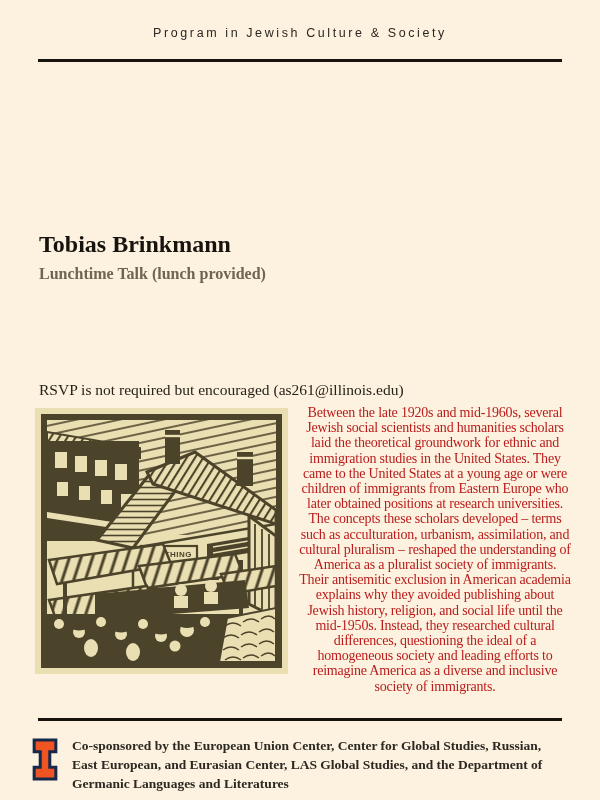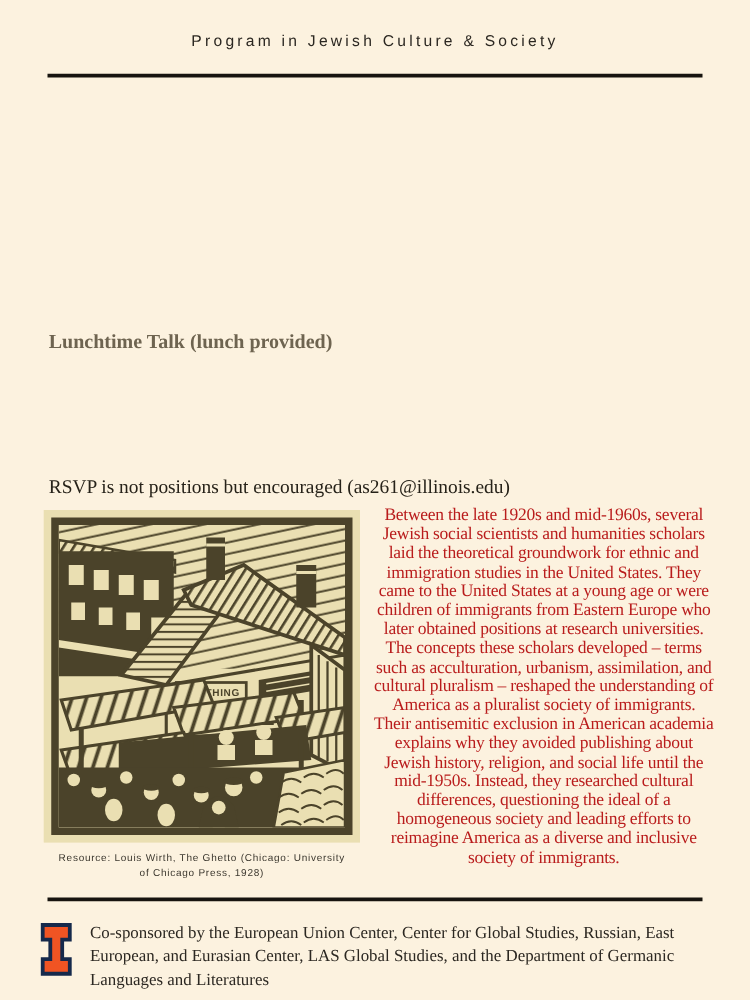--- a/index.html
+++ b/index.html
@@ -59,36 +59,37 @@
   }
   .abstract{
     position:absolute;left:298px;top:405px;width:274px;
     font-size:14px;line-height:15.2px;letter-spacing:-0.2px;
     color:#b91c1c;text-align:center;
   }
 
   .footer-logo{position:absolute;left:32px;top:737px;width:26px;height:45px;}
   .sponsors{
     position:absolute;left:72px;top:736px;width:478px;
-    font-size:13.5px;line-height:19px;color:#2c2822;
+    font-size:13.5px;line-height:19px;color:#2c2822;font-weight:bold;
   }
 </style>
 </head>
 <body>
 
 <div class="poster">
 
   <div class="kicker">Program in Jewish Culture &amp; Society</div>
   <div class="rule rule-top"></div>
 
 
+  <div class="speaker">Tobias Brinkmann</div>
   <div class="subtitle">Lunchtime Talk (lunch provided)</div>
 
 
-  <div class="rsvp">RSVP is not positions but encouraged (as261@illinois.edu)</div>
+  <div class="rsvp">RSVP is not required but encouraged (as261@illinois.edu)</div>
 
   <div class="artwork">
     <svg viewBox="0 0 253 266" xmlns="http://www.w3.org/2000/svg">
       <defs>
         <pattern id="roofHatch" patternUnits="userSpaceOnUse" width="7" height="7" patternTransform="rotate(32)">
           <rect width="7" height="7" fill="#eadfb2"></rect>
           <line x1="1" y1="0" x2="1" y2="7" stroke="#4b432a" stroke-width="2.2"></line>
         </pattern>
         <pattern id="skyHatch" patternUnits="userSpaceOnUse" width="9" height="9" patternTransform="rotate(-12)">
           <rect width="9" height="9" fill="#eadfb2"></rect>
@@ -213,21 +214,20 @@
           <path d="M188,230 q8,-6 16,0 M206,227 q8,-6 16,0 M224,224 q8,-6 15,0"></path>
           <path d="M188,242 q8,-6 16,0 M206,239 q8,-6 16,0 M224,236 q8,-6 15,0"></path>
           <path d="M190,252 q8,-6 16,0 M208,250 q8,-6 16,0 M226,248 q8,-6 14,0"></path>
         </g>
       </g>
 
       <rect x="9" y="9" width="235" height="248" fill="none" stroke="#4b432a" stroke-width="6"></rect>
     </svg>
   </div>
 
-  <div class="caption">Resource: Louis Wirth, The Ghetto (Chicago: University of Chicago Press, 1928)</div>
 
   <div class="abstract">Between the late 1920s and mid-1960s, several Jewish social scientists and humanities scholars laid the theoretical groundwork for ethnic and immigration studies in the United States. They came to the United States at a young age or were children of immigrants from Eastern Europe who later obtained positions at research universities. The concepts these scholars developed – terms such as acculturation, urbanism, assimilation, and cultural pluralism – reshaped the understanding of America as a pluralist society of immigrants. Their antisemitic exclusion in American academia explains why they avoided publishing about Jewish history, religion, and social life until the mid-1950s. Instead, they researched cultural differences, questioning the ideal of a homogeneous society and leading efforts to reimagine America as a diverse and inclusive society of immigrants.</div>
 
   <div class="rule rule-bottom"></div>
 
   <svg class="footer-logo" viewBox="0 0 60 100" xmlns="http://www.w3.org/2000/svg">
     <path d="M5 5 h50 v27 h-14 v36 h14 v27 h-50 v-27 h14 v-36 h-14 z" fill="#f05423" stroke="#15294b" stroke-width="7" stroke-linejoin="miter"></path>
   </svg>
 
   <div class="sponsors">Co-sponsored by the European Union Center, Center for Global Studies, Russian, East European, and Eurasian Center, LAS Global Studies, and the Department of Germanic Languages and Literatures</div>

